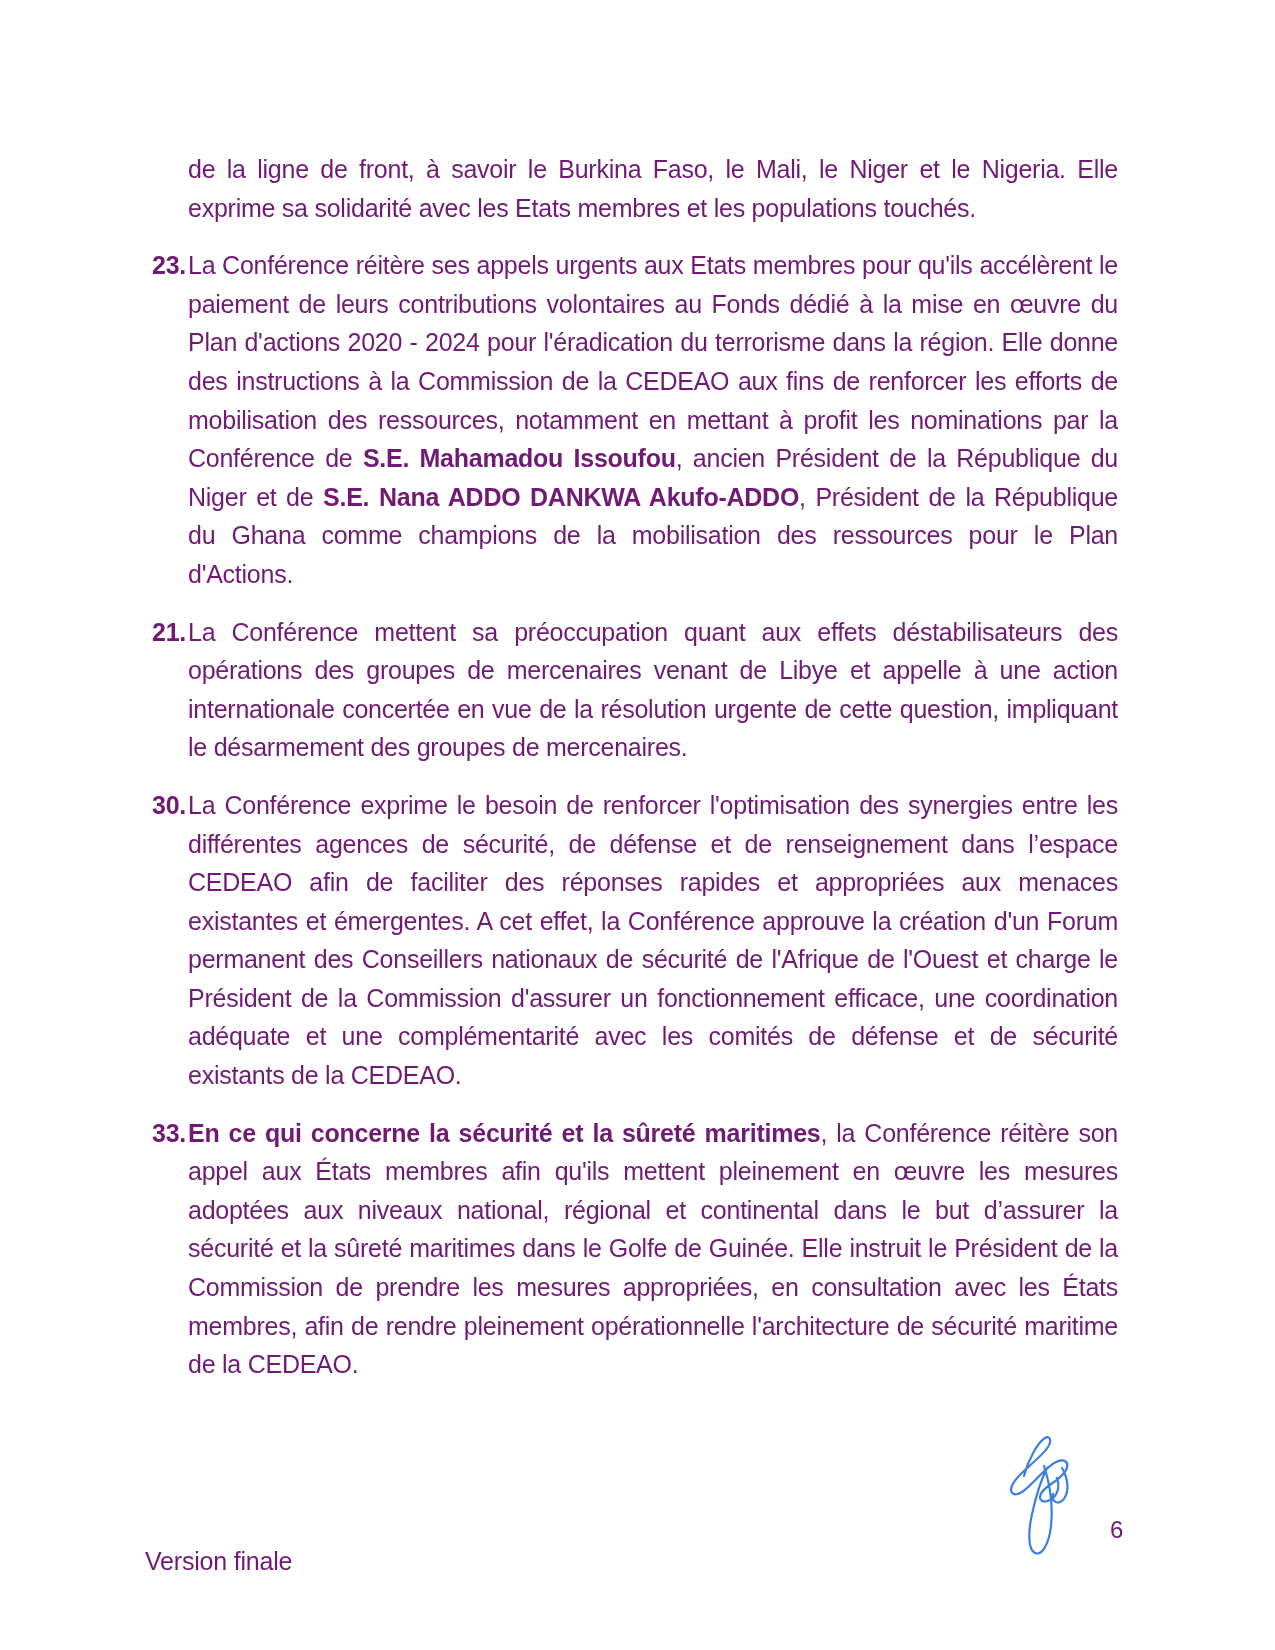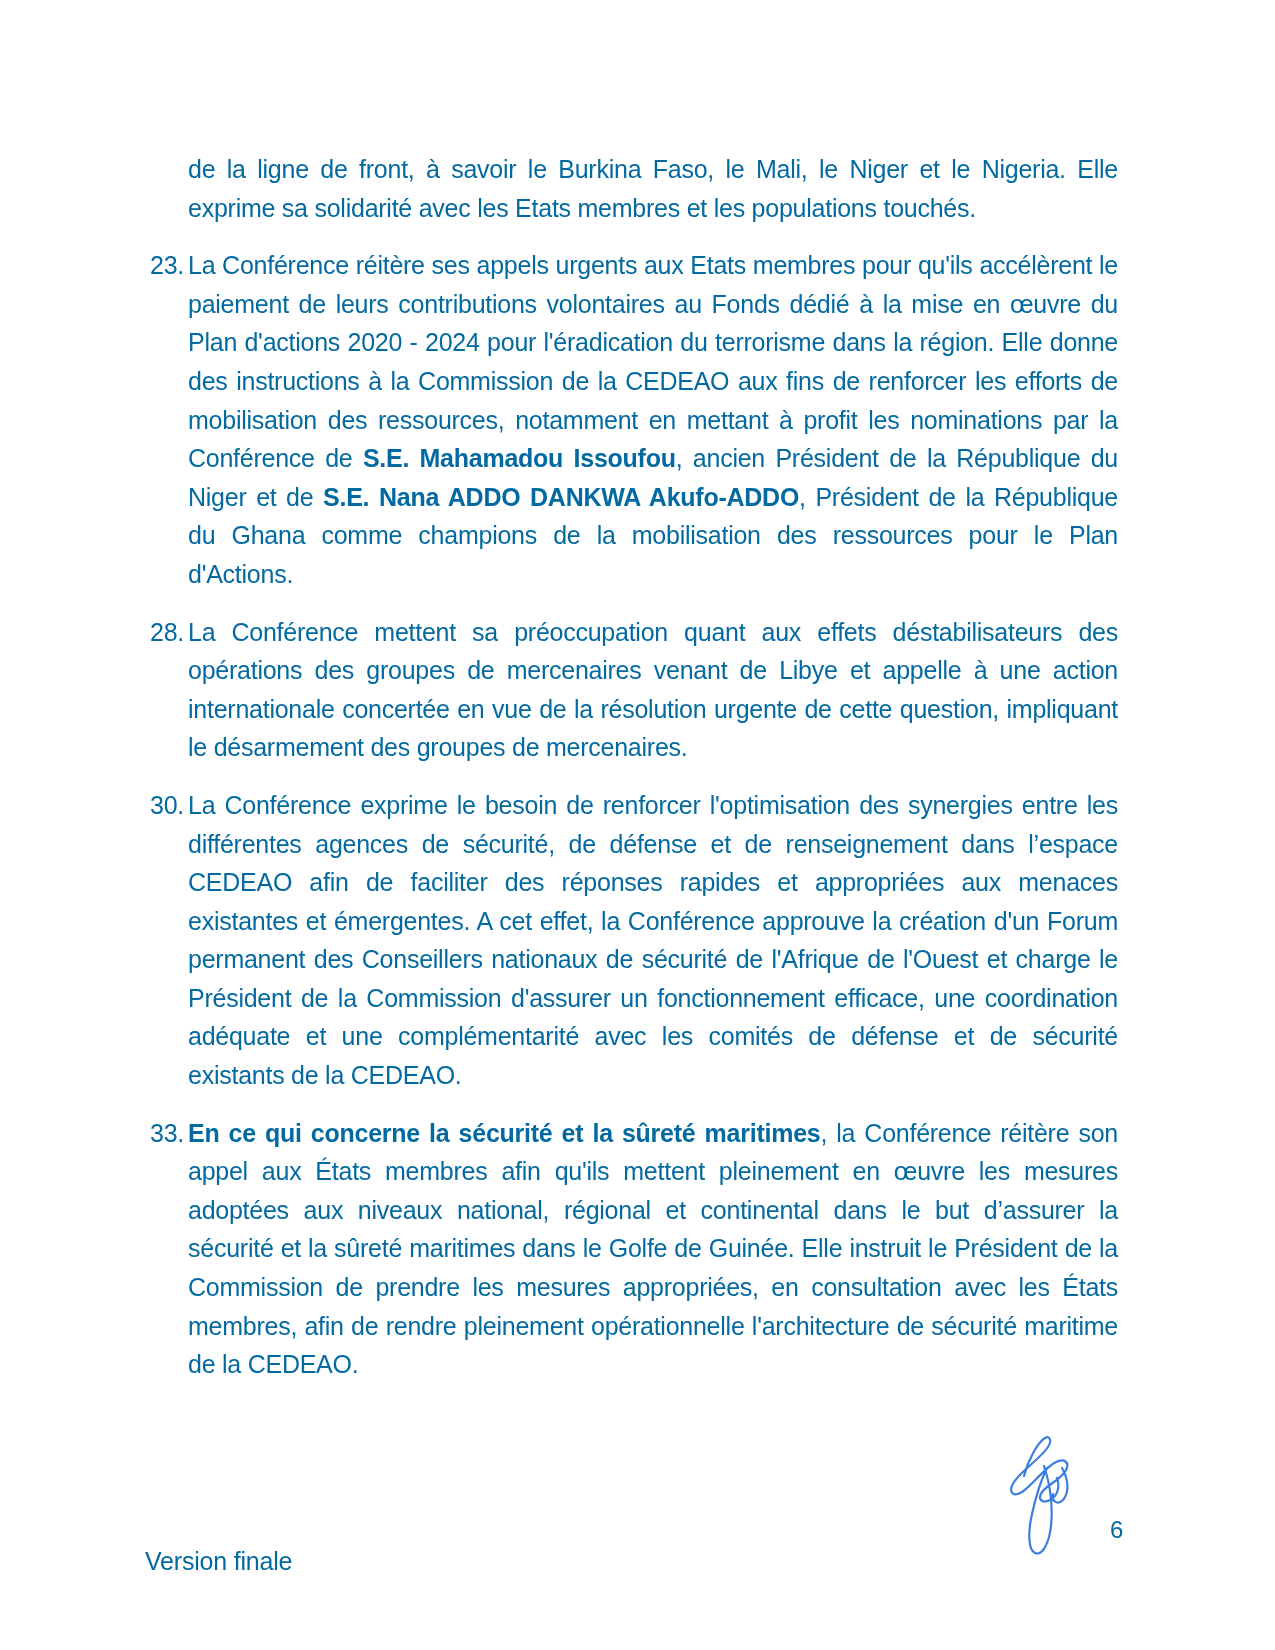--- a/index.html
+++ b/index.html
@@ -2,40 +2,41 @@
 <html><head>
 <meta charset="utf-8">
 <style>
   html, body { margin: 0; padding: 0; background: #ffffff; }
   .page {
     position: relative;
     width: 1275px;
     height: 1650px;
     background: #ffffff;
     font-family: "Liberation Sans", sans-serif;
-    color: #0369a1;
+    color: #701a75;
     overflow: hidden;
   }
   .content {
     position: absolute;
     left: 150px;
     top: 150px;
     width: 968px;
   }
   .para {
     display: flex;
     font-size: 25px;
     line-height: 38.6px;
     margin-bottom: 19px;
     letter-spacing: -0.25px;
   }
   .para:last-child { margin-bottom: 0; }
   .num {
     flex: 0 0 38px;
-    text-align: left;
+    text-align: center;
+    font-weight: bold;
   }
   .body-text {
     flex: 1;
     text-align: justify;
   }
   .seg-bold { font-weight: 700; }
   .footer-version {
     position: absolute;
     left: 145px;
     top: 1547px;
@@ -66,21 +67,21 @@
       <div class="num"></div>
       <div class="body-text"><span>de la ligne de front, à savoir le Burkina Faso, le Mali, le Niger et le Nigeria. Elle exprime sa solidarité avec les Etats membres et les populations touchés.</span></div>
     </div>
 
     <div class="para">
       <div class="num">23.</div>
       <div class="body-text"><span>La Conférence réitère ses appels urgents aux Etats membres pour qu'ils accélèrent le paiement de leurs contributions volontaires au Fonds dédié à la mise en œuvre du Plan d'actions 2020 - 2024 pour l'éradication du terrorisme dans la région. Elle donne des instructions à la Commission de la CEDEAO aux fins de renforcer les efforts de mobilisation des ressources, notamment en mettant à profit les nominations par la Conférence de </span><span class="seg-bold">S.E. Mahamadou Issoufou</span><span>, ancien Président de la République du Niger et de </span><span class="seg-bold">S.E. Nana ADDO DANKWA Akufo-ADDO</span><span>, Président de la République du Ghana comme champions de la mobilisation des ressources pour le Plan d'Actions.</span></div>
     </div>
 
     <div class="para">
-      <div class="num">28.</div>
+      <div class="num">21.</div>
       <div class="body-text"><span>La Conférence mettent sa préoccupation quant aux effets déstabilisateurs des opérations des groupes de mercenaires venant de Libye et appelle à une action internationale concertée en vue de la résolution urgente de cette question, impliquant le désarmement des groupes de mercenaires.</span></div>
     </div>
 
     <div class="para">
       <div class="num">30.</div>
       <div class="body-text"><span>La Conférence exprime le besoin de renforcer l'optimisation des synergies entre les différentes agences de sécurité, de défense et de renseignement dans l’espace CEDEAO afin de faciliter des réponses rapides et appropriées aux menaces existantes et émergentes. A cet effet, la Conférence approuve la création d'un Forum permanent des Conseillers nationaux de sécurité de l'Afrique de l'Ouest et charge le Président de la Commission d'assurer un fonctionnement efficace, une coordination adéquate et une complémentarité avec les comités de défense et de sécurité existants de la CEDEAO.</span></div>
     </div>
 
     <div class="para">
       <div class="num">33.</div>

